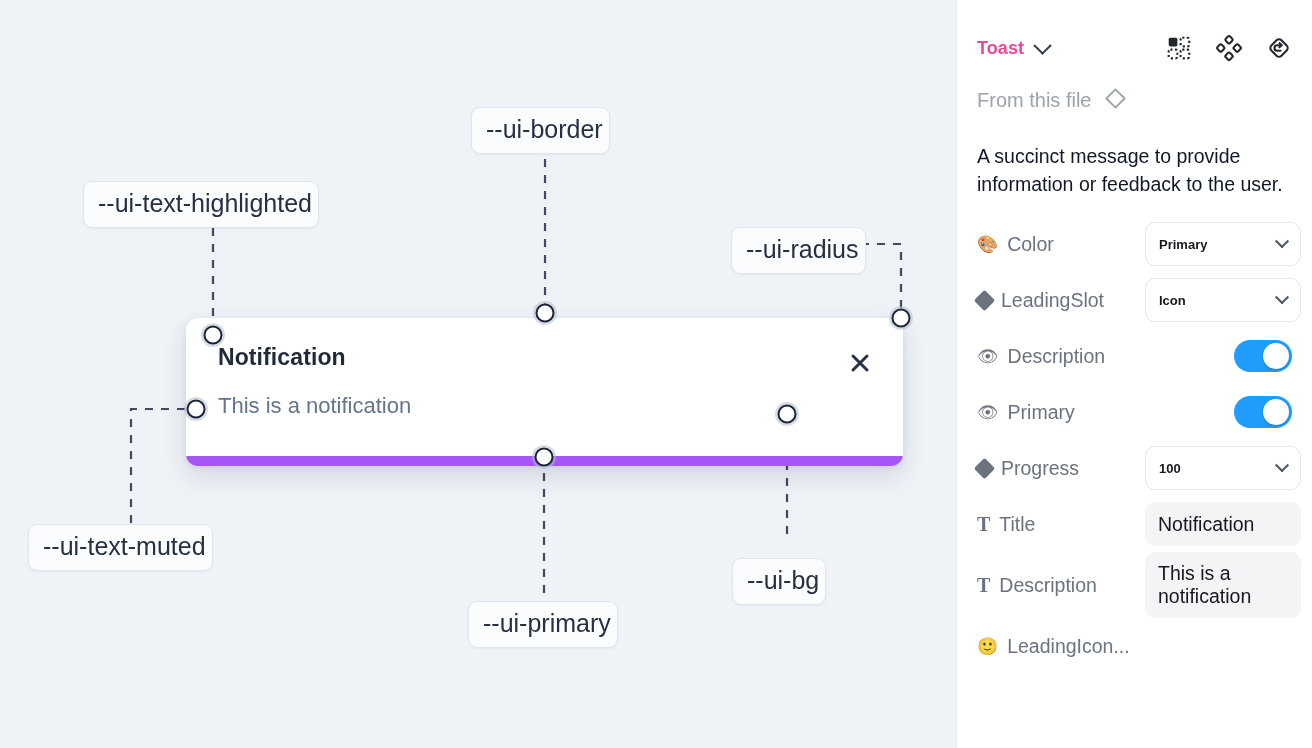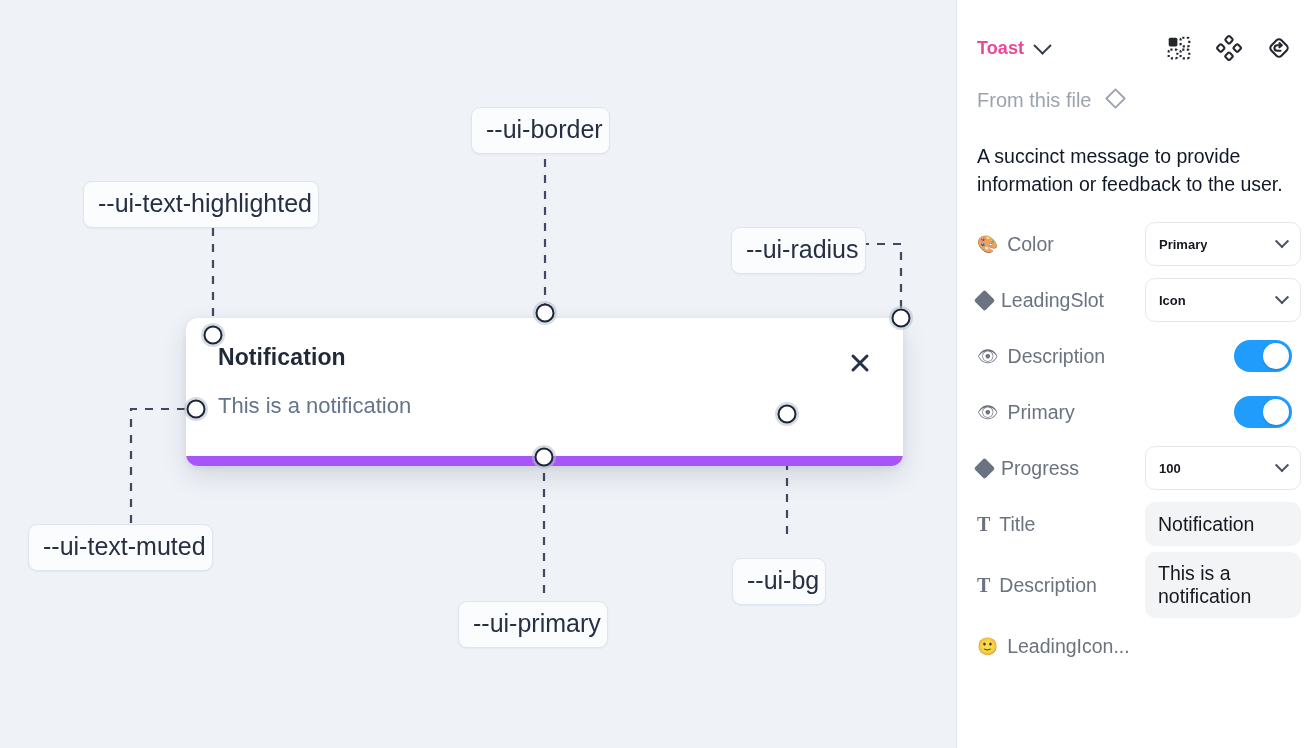--- a/index.html
+++ b/index.html
@@ -207,21 +207,21 @@
     <div class="dot" style="left:901px; top:318px;"></div>
     <div class="dot" style="left:196px; top:409px;"></div>
     <div class="dot" style="left:787px; top:414px;"></div>
     <div class="dot" style="left:544px; top:457px;"></div>
 
     <div class="chip" style="left:83px;  top:181px;">--ui-text-highlighted</div>
     <div class="chip" style="left:471px; top:107px;">--ui-border</div>
     <div class="chip" style="left:683px; top:227px;margin-left:48px;">--ui-radius</div>
     <div class="chip" style="left:28px;  top:524px;">--ui-text-muted</div>
     <div class="chip" style="left:732px; top:558px;">--ui-bg</div>
-    <div class="chip" style="left:458px; top:601px;">--ui-primary</div>
+    <div class="chip" style="left:468px; top:601px;">--ui-primary</div>
   </div>
 
   <div id="panel">
 
     <div id="panel-header">
       <span id="panel-title">Toast</span>
       <span id="title-chevron">
         <span class="chev"></span>
       </span>
 

